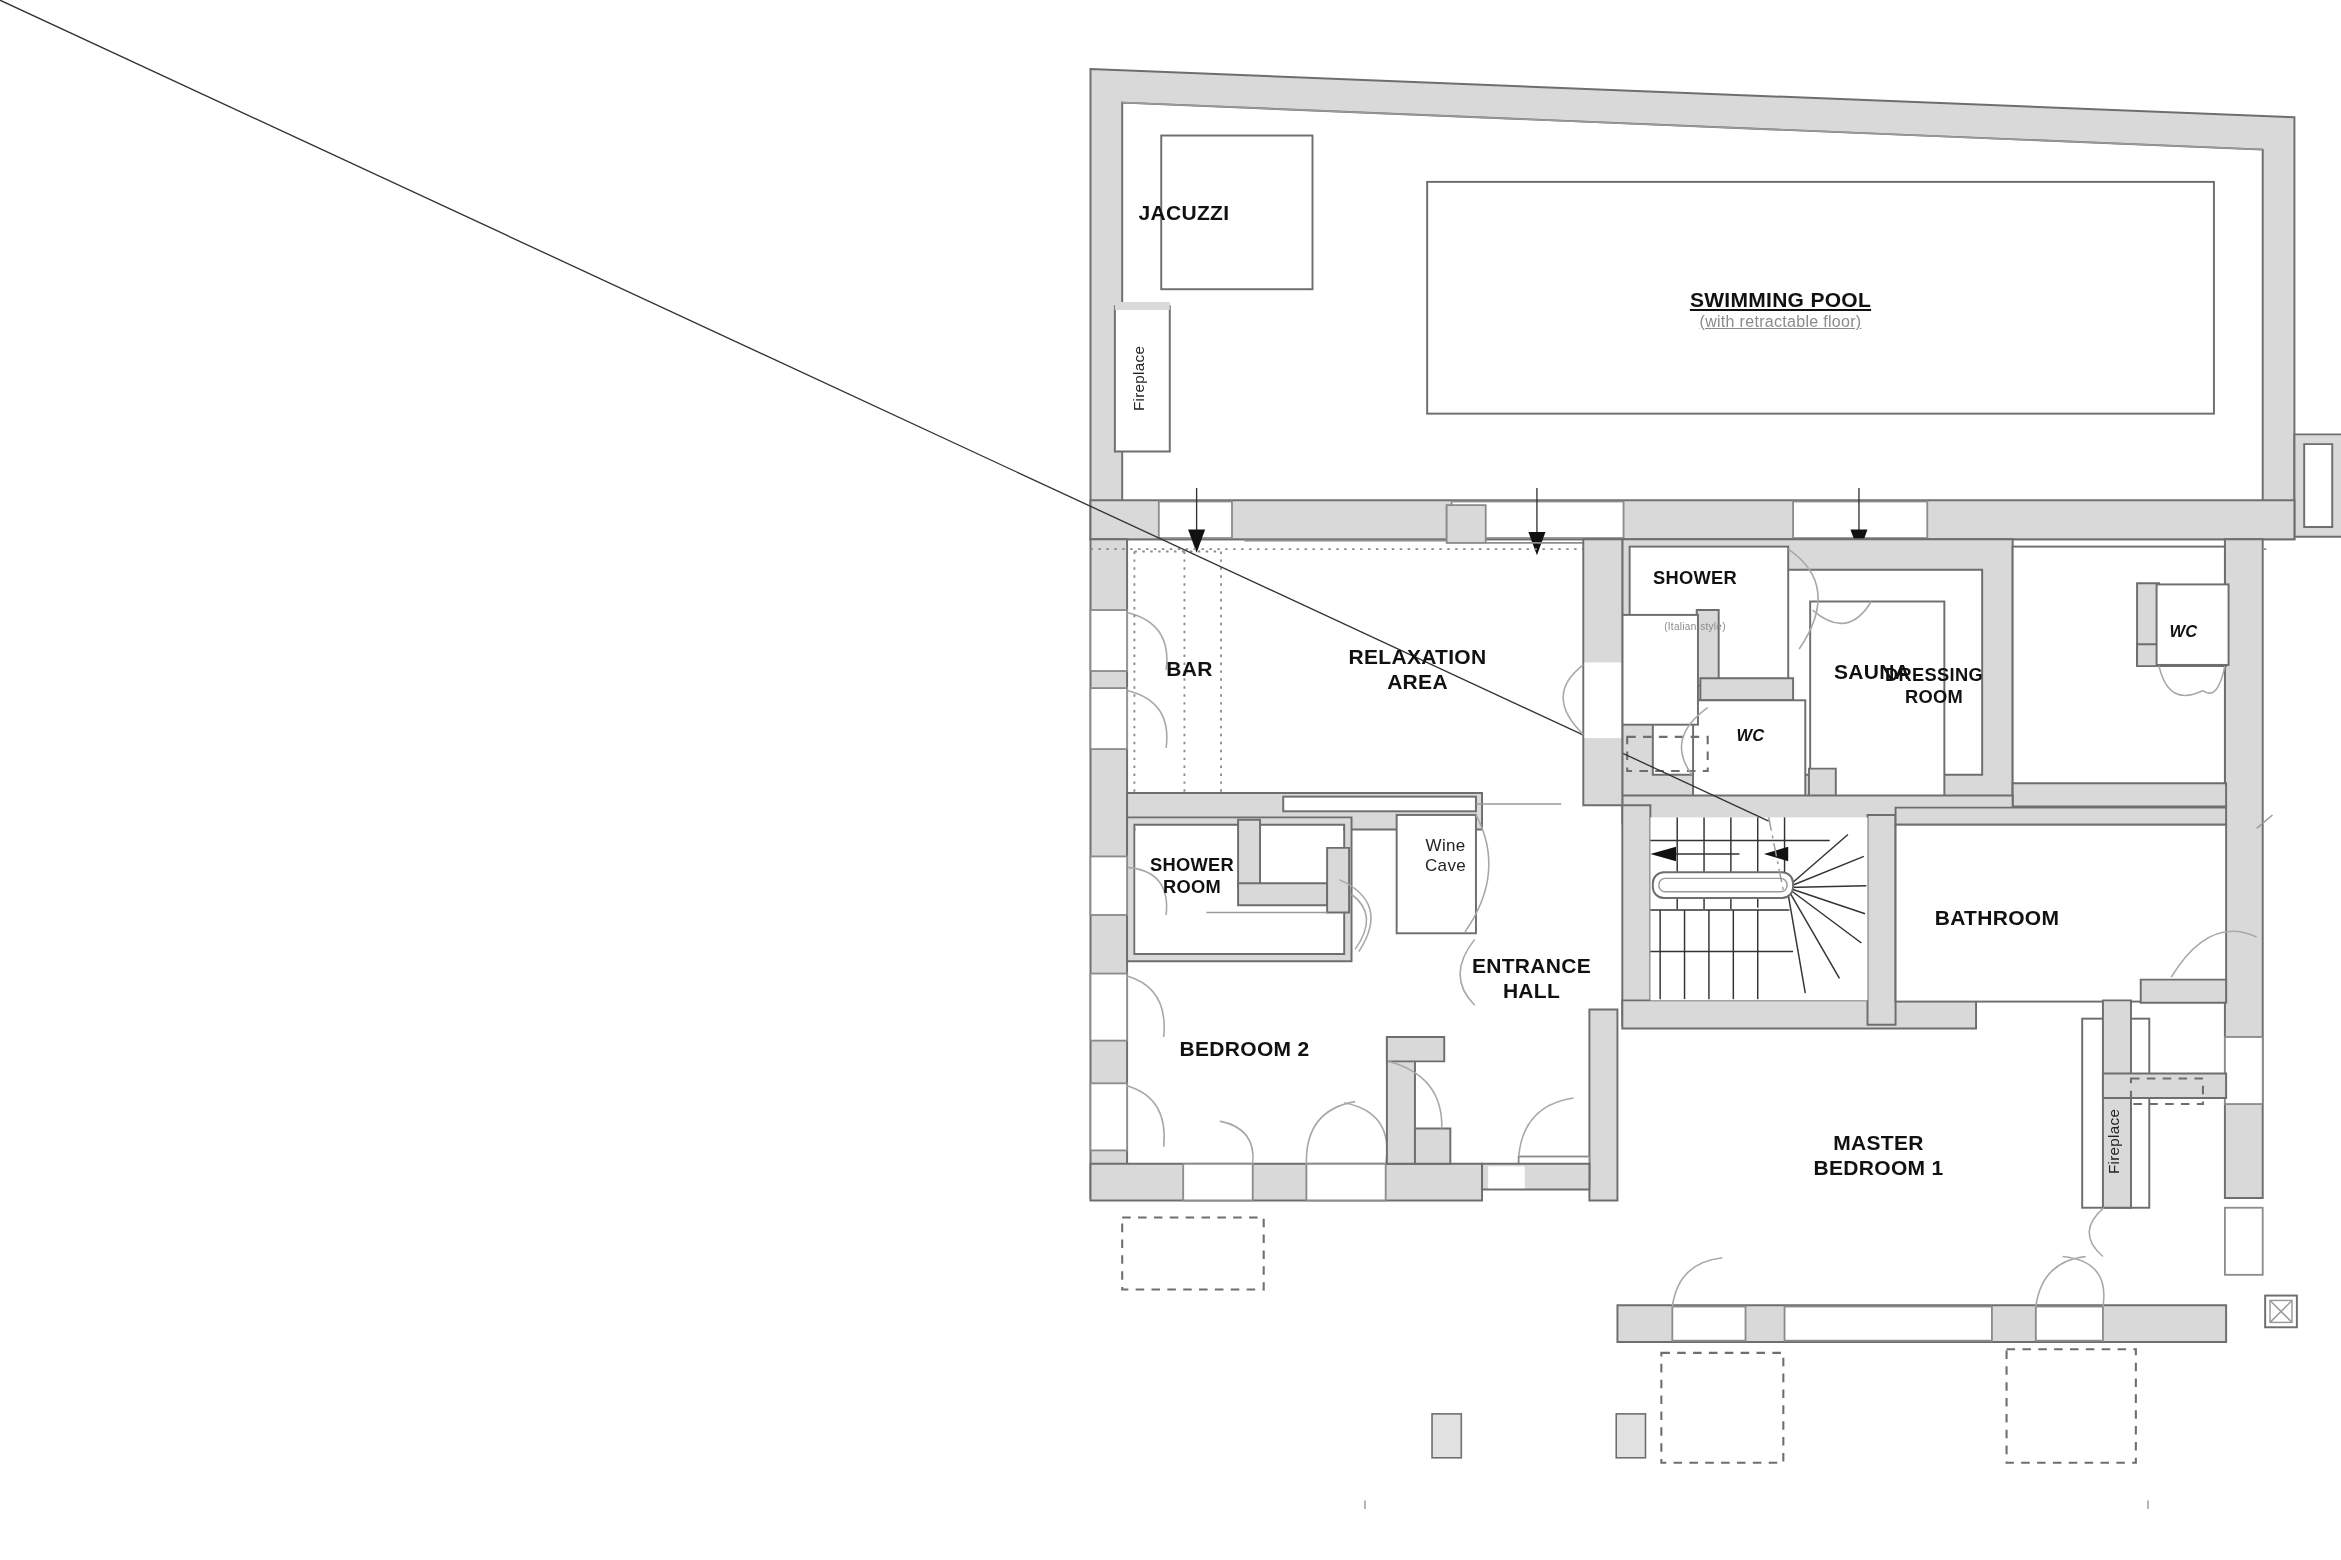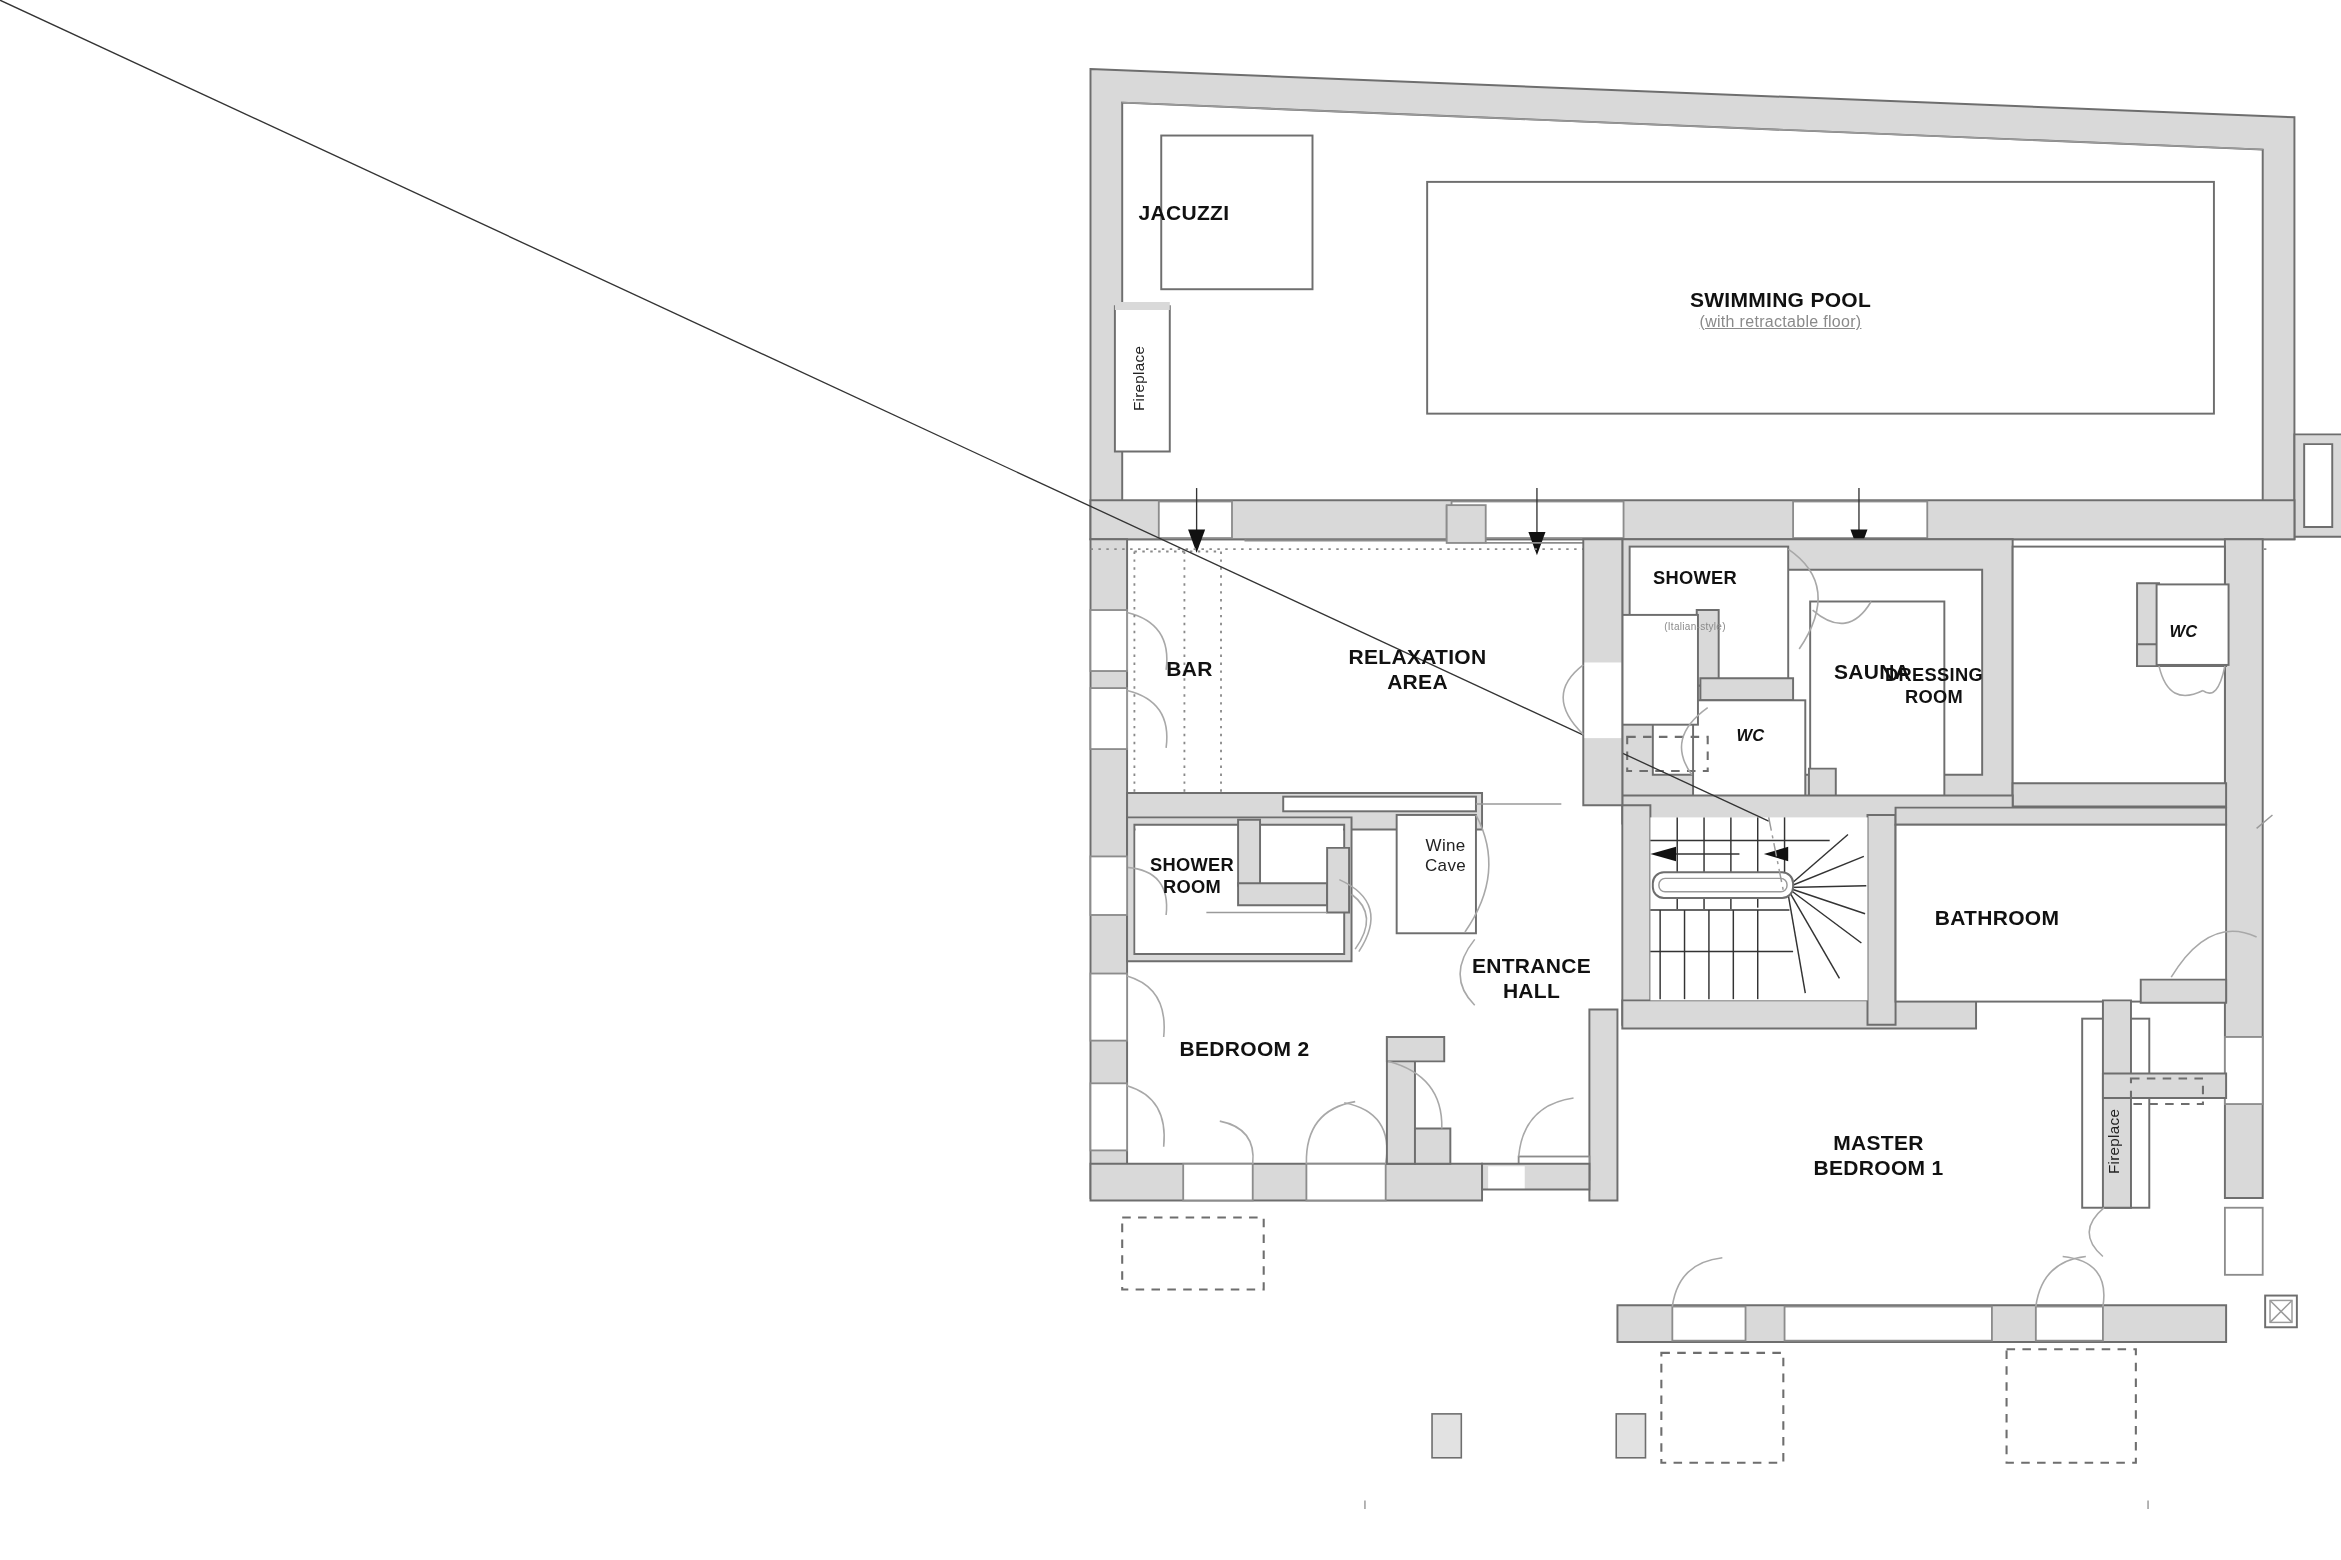--- a/index.html
+++ b/index.html
@@ -338,21 +338,21 @@
     <line class="thin2" x1="2238" y1="2460" x2="2238" y2="2474"></line>
     <line class="thin2" x1="3522" y1="2460" x2="3522" y2="2474"></line>
   </g>
 
   <path class="thin2" d="M3700,1358 L3726,1336"></path>
 </svg>
 
 <div class="lbl major" style="left:1108px;top:201px;width:152px;">JACUZZI</div>
 
 <div style="position:absolute;left:1622px;top:288px;width:317px;">
-  <div class="lbl major" style="position:static;width:100%;">SWIMMING POOL</div>
+  <div class="lbl major" style="position:static;width:100%;text-decoration:underline;">SWIMMING POOL</div>
   <div class="lbl tiny" style="position:static;width:100%;text-decoration:underline;">(with retractable floor)</div>
 </div>
 
 <div class="lbl major" style="left:1147px;top:657px;width:85px;">BAR</div>
 
 <div class="lbl major" style="left:1323px;top:645px;width:189px;">RELAXATION
 AREA</div>
 
 <div style="position:absolute;left:1622px;top:567px;width:146px;">
   <div class="lbl mid" style="position:static;width:100%;">SHOWER</div>

